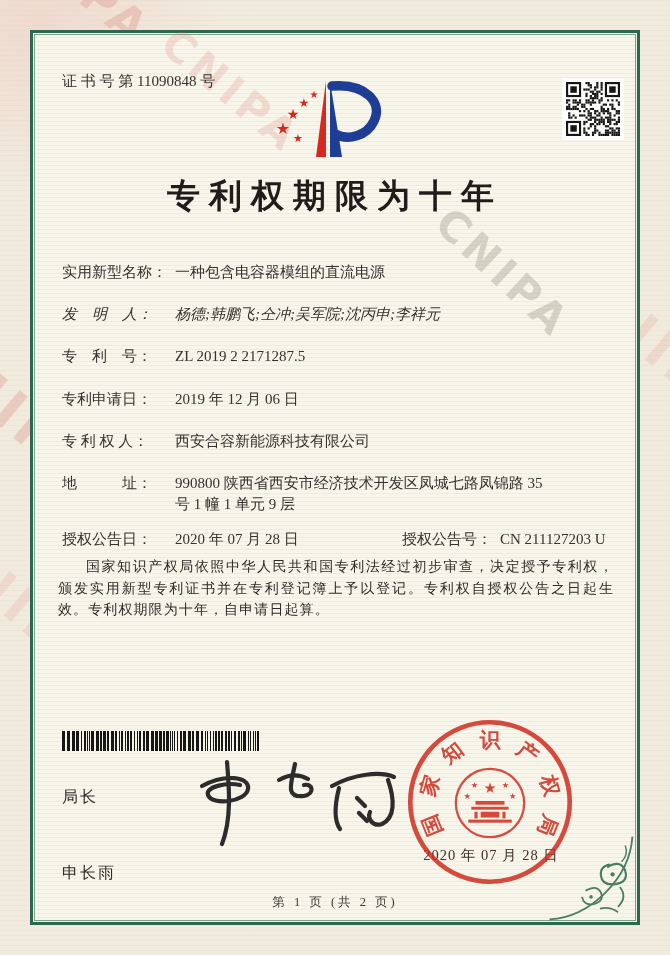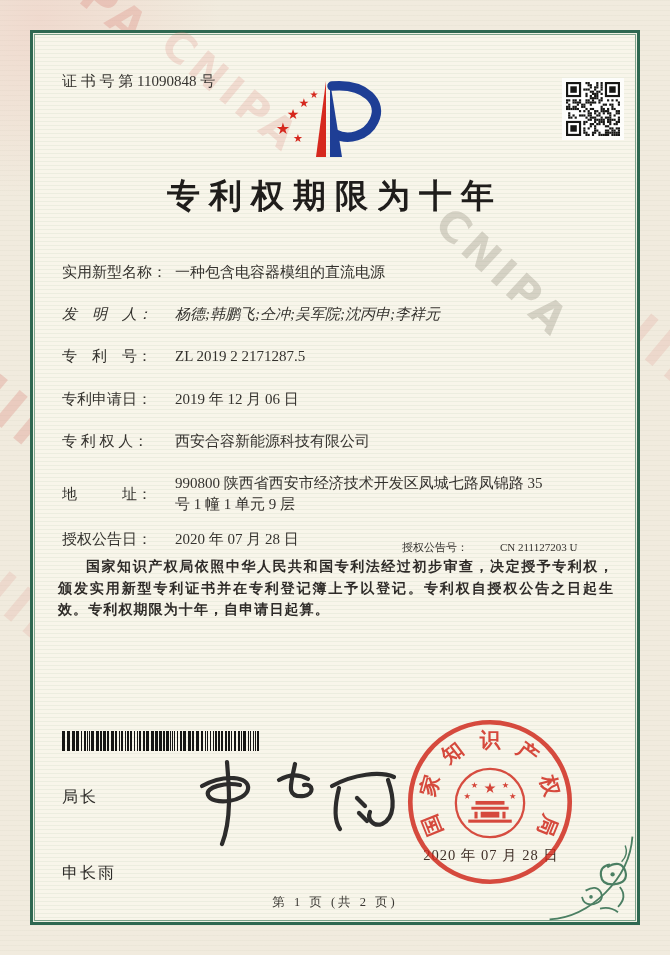--- a/index.html
+++ b/index.html
@@ -25,27 +25,27 @@
     background-color:#f8f5ea;
     background-image:repeating-linear-gradient(180deg, rgba(130,165,130,.10) 0 1px, transparent 1px 4px);
     z-index:2;
   }
   .certno{position:absolute;left:62px;top:72px;font-size:15px;color:#35332f;z-index:3;}
   .logo{position:absolute;left:268px;top:76px;width:134px;height:94px;z-index:3;}
   .qrwrap{position:absolute;left:562px;top:78px;width:62px;height:62px;background:#fdfdfb;z-index:3;
     display:flex;align-items:center;justify-content:center;}
   .title{position:absolute;left:30px;right:30px;top:174px;text-align:center;
     font-size:33px;font-weight:bold;letter-spacing:9px;color:#1f1d1b;z-index:3;}
-  .row{position:absolute;left:62px;right:56px;display:flex;font-size:15px;color:#34322e;z-index:3;line-height:21px;align-items:center;}
+  .row{position:absolute;left:62px;right:56px;display:flex;font-size:15px;color:#34322e;z-index:3;line-height:21px;}
   .row .lbl{width:113px;flex:none;color:#34322e;}
   .row .val{flex:1;}
-  .grant2{position:absolute;left:340px;top:0;display:flex;font-size:11px;margin-top:8px;}
+  .grant2{position:absolute;left:340px;top:0;display:flex;font-size:15px;}
   .grant2 .lbl{width:98px;flex:none;}
   .body-text{position:absolute;left:58px;right:56px;top:556px;z-index:3;
-    font-size:14px;line-height:21.5px;letter-spacing:1.1px;color:#2e2b28;text-align:justify;font-weight:bold;}
+    font-size:14px;line-height:21.5px;letter-spacing:1.1px;color:#2e2b28;text-align:justify;}
   .body-text p{margin:0;text-indent:2em;}
   .barcode{position:absolute;left:62px;top:731px;width:202px;height:20px;display:flex;align-items:stretch;z-index:3;}
   .director{position:absolute;left:62px;z-index:3;font-size:16px;color:#2e2c29;letter-spacing:2px;}
   .sig{position:absolute;left:182px;top:756px;width:228px;height:98px;z-index:3;}
   .seal{position:absolute;left:402px;top:714px;width:176px;height:176px;z-index:4;opacity:.9;}
   .seal-date{position:absolute;left:406px;top:846px;width:170px;text-align:center;z-index:3;
     font-size:14.5px;color:#3f2f27;letter-spacing:1px;}
   .footer{position:absolute;left:30px;right:30px;top:894px;text-align:center;
     font-size:12.5px;letter-spacing:3px;color:#3a3833;z-index:3;}
   .flourish{position:absolute;left:545px;top:833px;width:92px;height:90px;z-index:3;}

